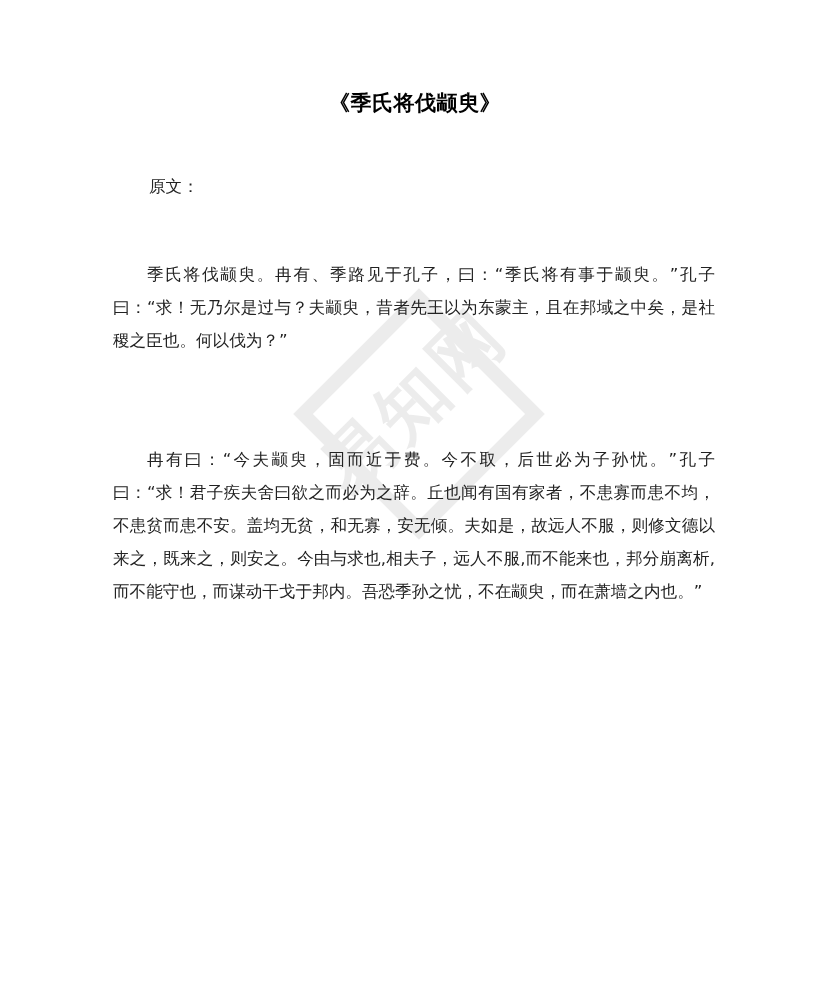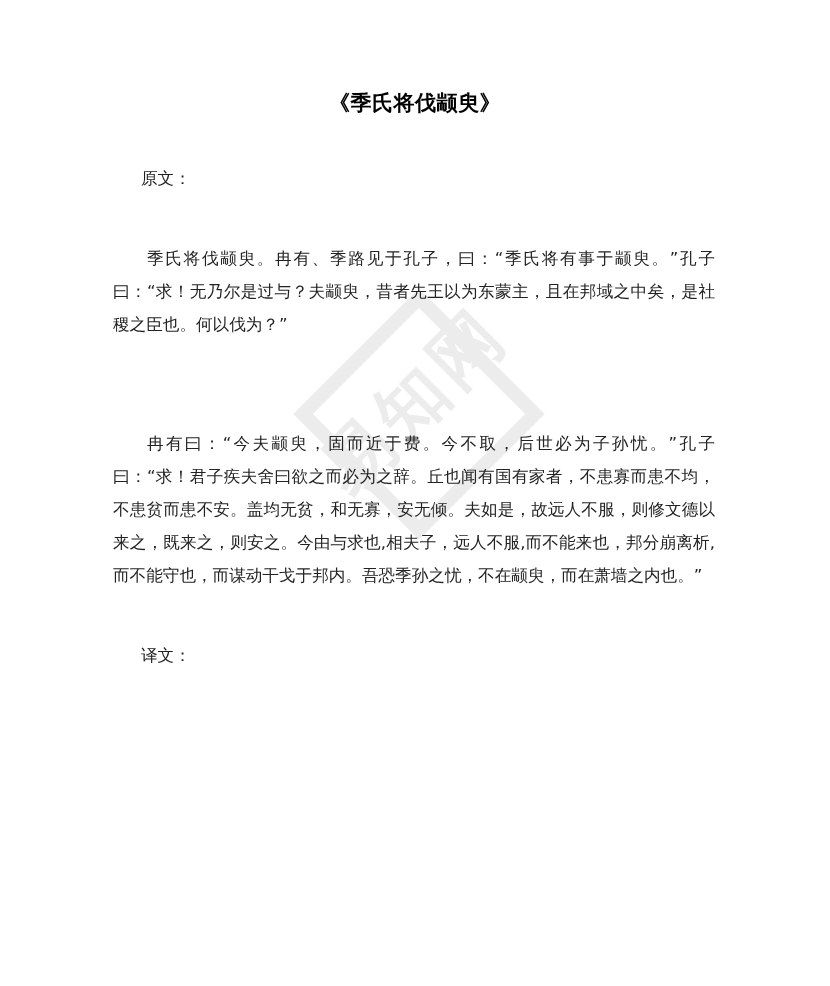--- a/index.html
+++ b/index.html
@@ -36,21 +36,21 @@
     position: absolute;
     left: 103px;
     top: 158px;
     width: 622px;
     font-size: 16.6px;
     line-height: 33px;
     color: #222;
   }
   .section-label {
     text-indent: 34px;
-    margin: 4px;
+    margin: 12px;
   }
   .para {
     text-indent: 34px;
     margin: 10px;
     text-align: justify;
     word-break: break-all;
   }
   .gap {
     height: 33px;
   }
@@ -101,18 +101,17 @@
     <div class="gap"></div>
 
     <p class="para">季氏将伐颛臾。冉有、季路见于孔子，曰：“季氏将有事于颛臾。”孔子曰：“求！无乃尔是过与？夫颛臾，昔者先王以为东蒙主，且在邦域之中矣，是社稷之臣也。何以伐为？”</p>
     <div class="gap"></div>
 
     <div class="gap"></div>
 
     <p class="para">冉有曰：“今夫颛臾，固而近于费。今不取，后世必为子孙忧。”孔子曰：“求！君子疾夫舍曰欲之而必为之辞。丘也闻有国有家者，不患寡而患不均，不患贫而患不安。盖均无贫，和无寡，安无倾。夫如是，故远人不服，则修文德以来之，既来之，则安之。今由与求也,相夫子，远人不服,而不能来也，邦分崩离析,而不能守也，而谋动干戈于邦内。吾恐季孙之忧，不在颛臾，而在萧墙之内也。”</p>
     <div class="gap"></div>
 
-    <p class="section-label">译文：</p>
     <div class="gap"></div>
 
 
   </div>
 </div>
 
 </body></html>

